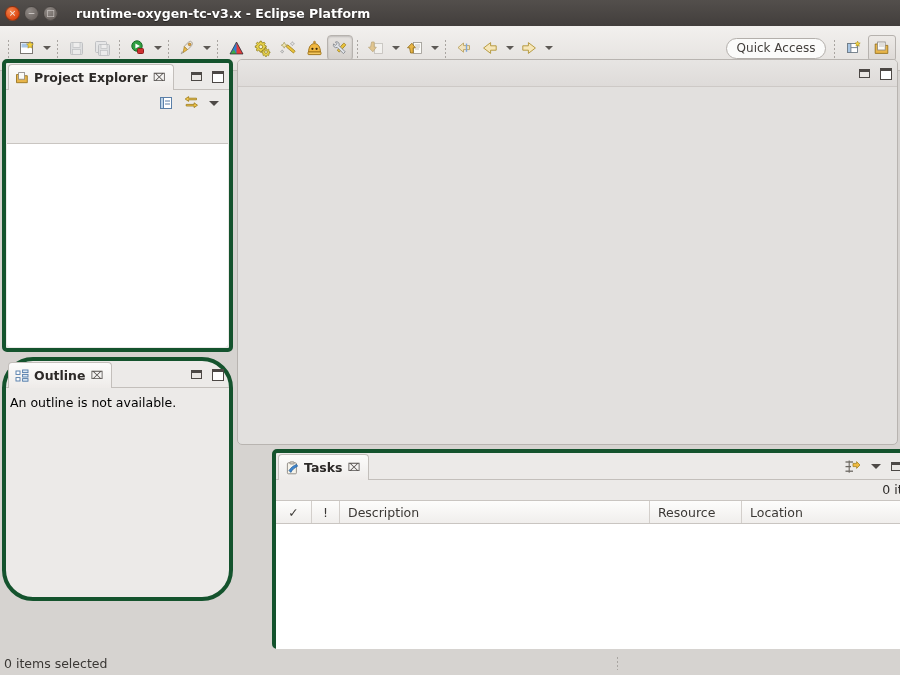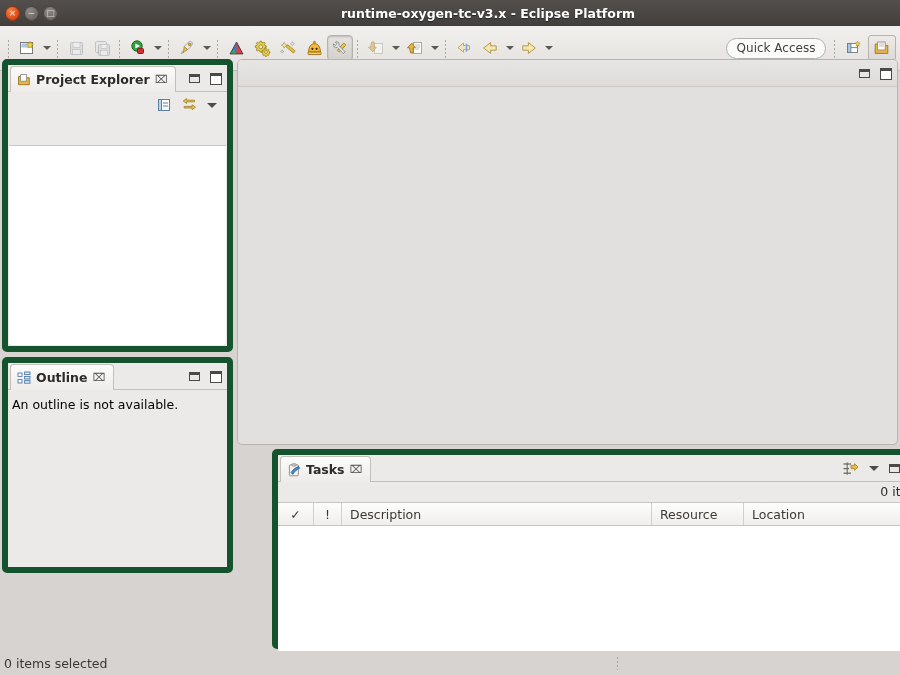--- a/index.html
+++ b/index.html
@@ -21,21 +21,21 @@
   .wbtns { display: flex; align-items: center; gap: 4px; padding-left: 5px; }
   .wbtn {
     width: 15px; height: 15px; border-radius: 50%;
     display: flex; align-items: center; justify-content: center;
     font-size: 9px; line-height: 1; color: #f4f0ee;
     border: 1px solid rgba(0,0,0,.35);
   }
   .wbtn.close { background: radial-gradient(circle at 35% 30%, #f4834a, #dd4814 70%); }
   .wbtn.min, .wbtn.max { background: radial-gradient(circle at 35% 30%, #908a86, #6e6763 70%); color:#ded9d6;}
   .wtitle {
-    flex: 1; text-align: center; padding-left: 18px;
+    flex: 1; text-align: left; padding-left: 18px;
     color: #ffffff; font-weight: bold; font-size: 12.5px;
     text-shadow: 0 1px 1px rgba(0,0,0,.5);
     white-space: nowrap;
   }
 
   
   .toolbar {
     position: absolute; left: 0; top: 26px; width: 900px; height: 45px;
     background: linear-gradient(180deg, #f2f0ee 0%, #e3e0dd 100%);
     border-bottom: 1px solid #bfbbb7;
@@ -80,21 +80,21 @@
   }
   .persp.framed { border-color:#b6b2ae; background:linear-gradient(180deg,#edeae7,#ddd9d6);}
 
   
   .wb { position: absolute; left: 0; top: 57px; width: 900px; height: 594px; }
 
   
   .part {
     position: absolute;
     background: #eceae8;
-    border: 6px solid #14532d;
+    border: 4px solid #14532d;
     border-radius: 5px;
   }
   .part-tabs {
     height: 27px; position: relative;
     border-bottom: 1px solid #c3bfbb;
   }
   .tab {
     position: absolute; left: 2px; top: 1px; height: 26px;
     display: flex; align-items: center; gap: 5px;
     padding: 0 8px 0 6px;
@@ -119,21 +119,21 @@
   .vmenu { width:0;height:0;border-left:5px solid transparent;border-right:5px solid transparent;border-top:5px solid #4e4a47; }
 
   .part-body { position: absolute; left: 1px; right: 1px; bottom: 1px; overflow: hidden; }
   .white-body { background: #ffffff; border-top: 1px solid #c9c5c1; }
 
   
   #project-explorer { left: 2px; top: 2px; width: 231px; height: 293px; }
   #pe-body { top: 80px; border-radius: 0 0 4px 4px; }
 
   
-  #outline { left: 2px; top: 300px; width: 231px; height: 216px; }
+  #outline { left: 2px; top: 300px; width: 231px; height: 244px; border-radius: 31px; }
   .outline-msg { padding: 7px 4px 0 4px; color: #000000; font-size: 12.5px; }
 
   
   #editor-area {
     position: absolute; left: 237px; top: 2px; width: 661px; height: 386px;
     background: #e2e0de; border: 1px solid #b8b4b0; border-radius: 5px;
   }
   #editor-area .ea-head {
     height: 27px; border-bottom: 1px solid #cdc9c6;
     background: linear-gradient(180deg,#e7e5e3,#dedbd9);

